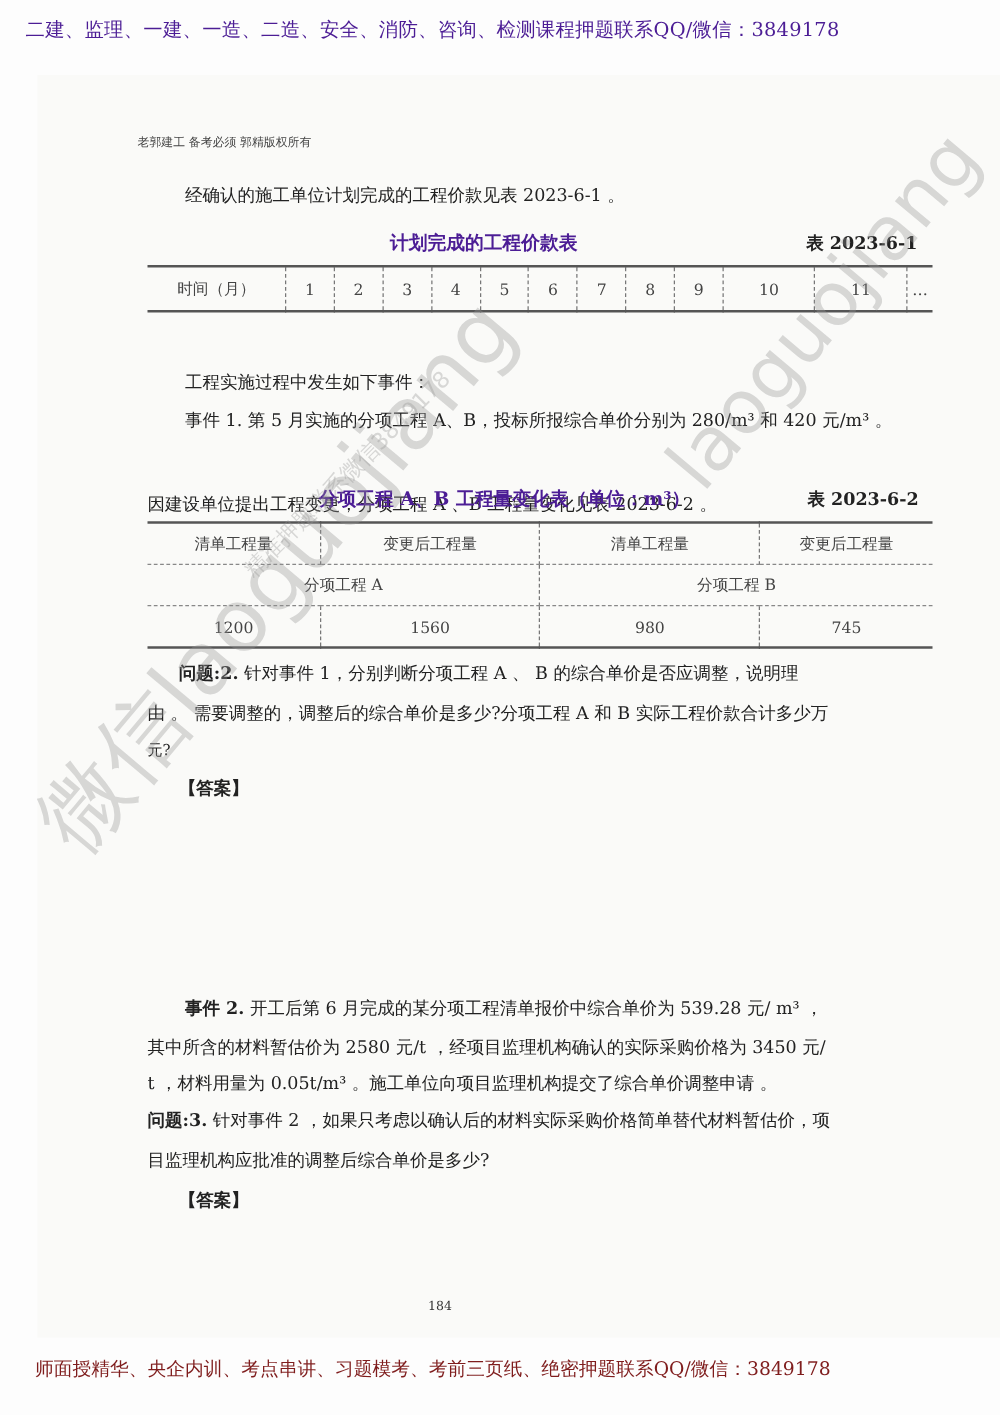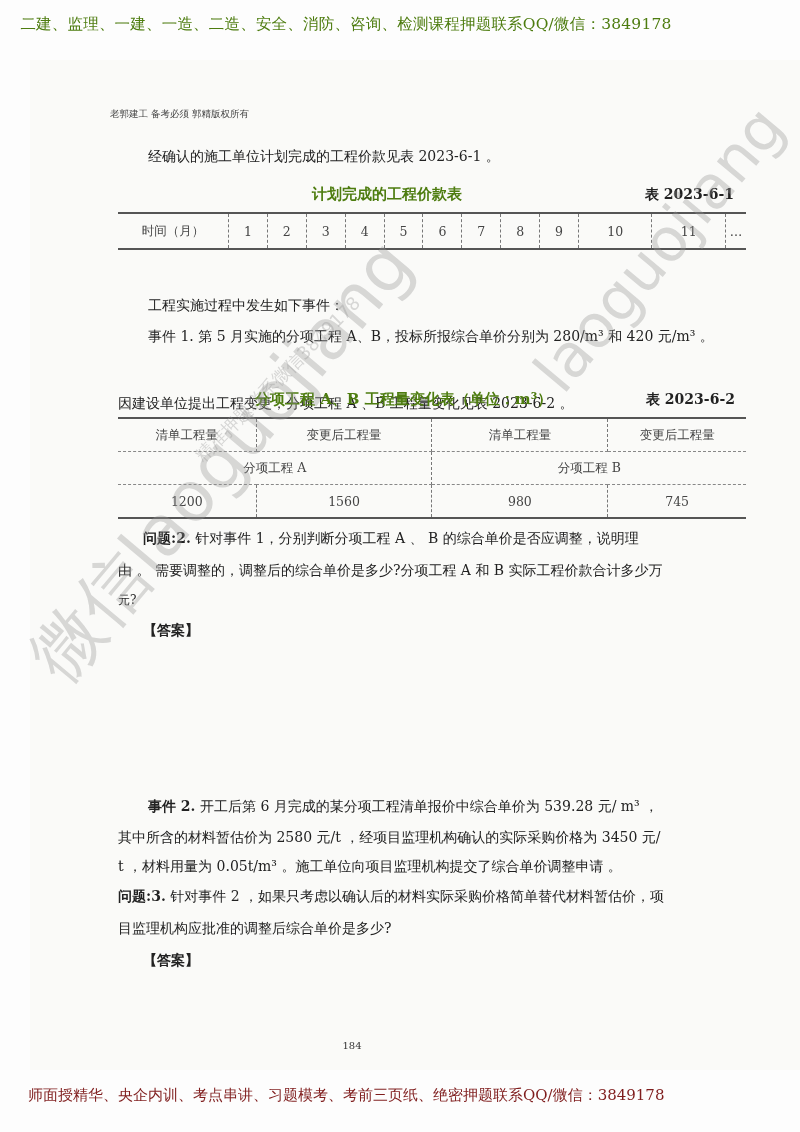--- a/index.html
+++ b/index.html
@@ -2,37 +2,37 @@
 <html><head>
 <meta charset="utf-8">
 <style>
   html, body { margin:0; padding:0; }
   body {
     width:800px; height:1132px; background:#fdfdfd; position:relative; overflow:hidden;
     font-family: "DejaVu Serif", "Liberation Serif", serif; color:#1a1a1a;
   }
   .top-banner {
     position:absolute; top:14px; left:0; width:692px; text-align:center;
-    font-size:15.5px; color:#4d7c0f; letter-spacing:0.2px;
+    font-size:15.5px; color:#4c1d95; letter-spacing:0.2px;
   }
   .bottom-banner {
     position:absolute; top:1086px; left:0; width:800px; text-align:left;
     font-size:15px; color:#7f1d1d;margin-left:28px;
   }
   .page-scan {
     position:absolute; top:60px; left:30px; width:770px; height:1010px;
     background:#fafaf8;
   }
   .header-note {
     position:absolute; top:108px; left:110px; font-size:9.5px; color:#444;
   }
   .para { position:absolute; font-size:14px; color:#222; white-space:nowrap; }
   .bold { font-weight:bold; }
   .table-title {
-    position:absolute; font-size:15px; font-weight:bold; color:#4d7c0f;
+    position:absolute; font-size:15px; font-weight:bold; color:#4c1d95;
   }
   .table-no { position:absolute; font-size:14px; font-weight:bold; color:#222; }
   table.scan {
     position:absolute; border-collapse:collapse; font-size:12.5px; color:#444;
     border-top:2px solid #555; border-bottom:2px solid #555;
   }
   table.scan td {
     border-left:1px dashed #777; border-right:1px dashed #777;
     border-bottom:1px dashed #888; text-align:center; padding:0;
   }

